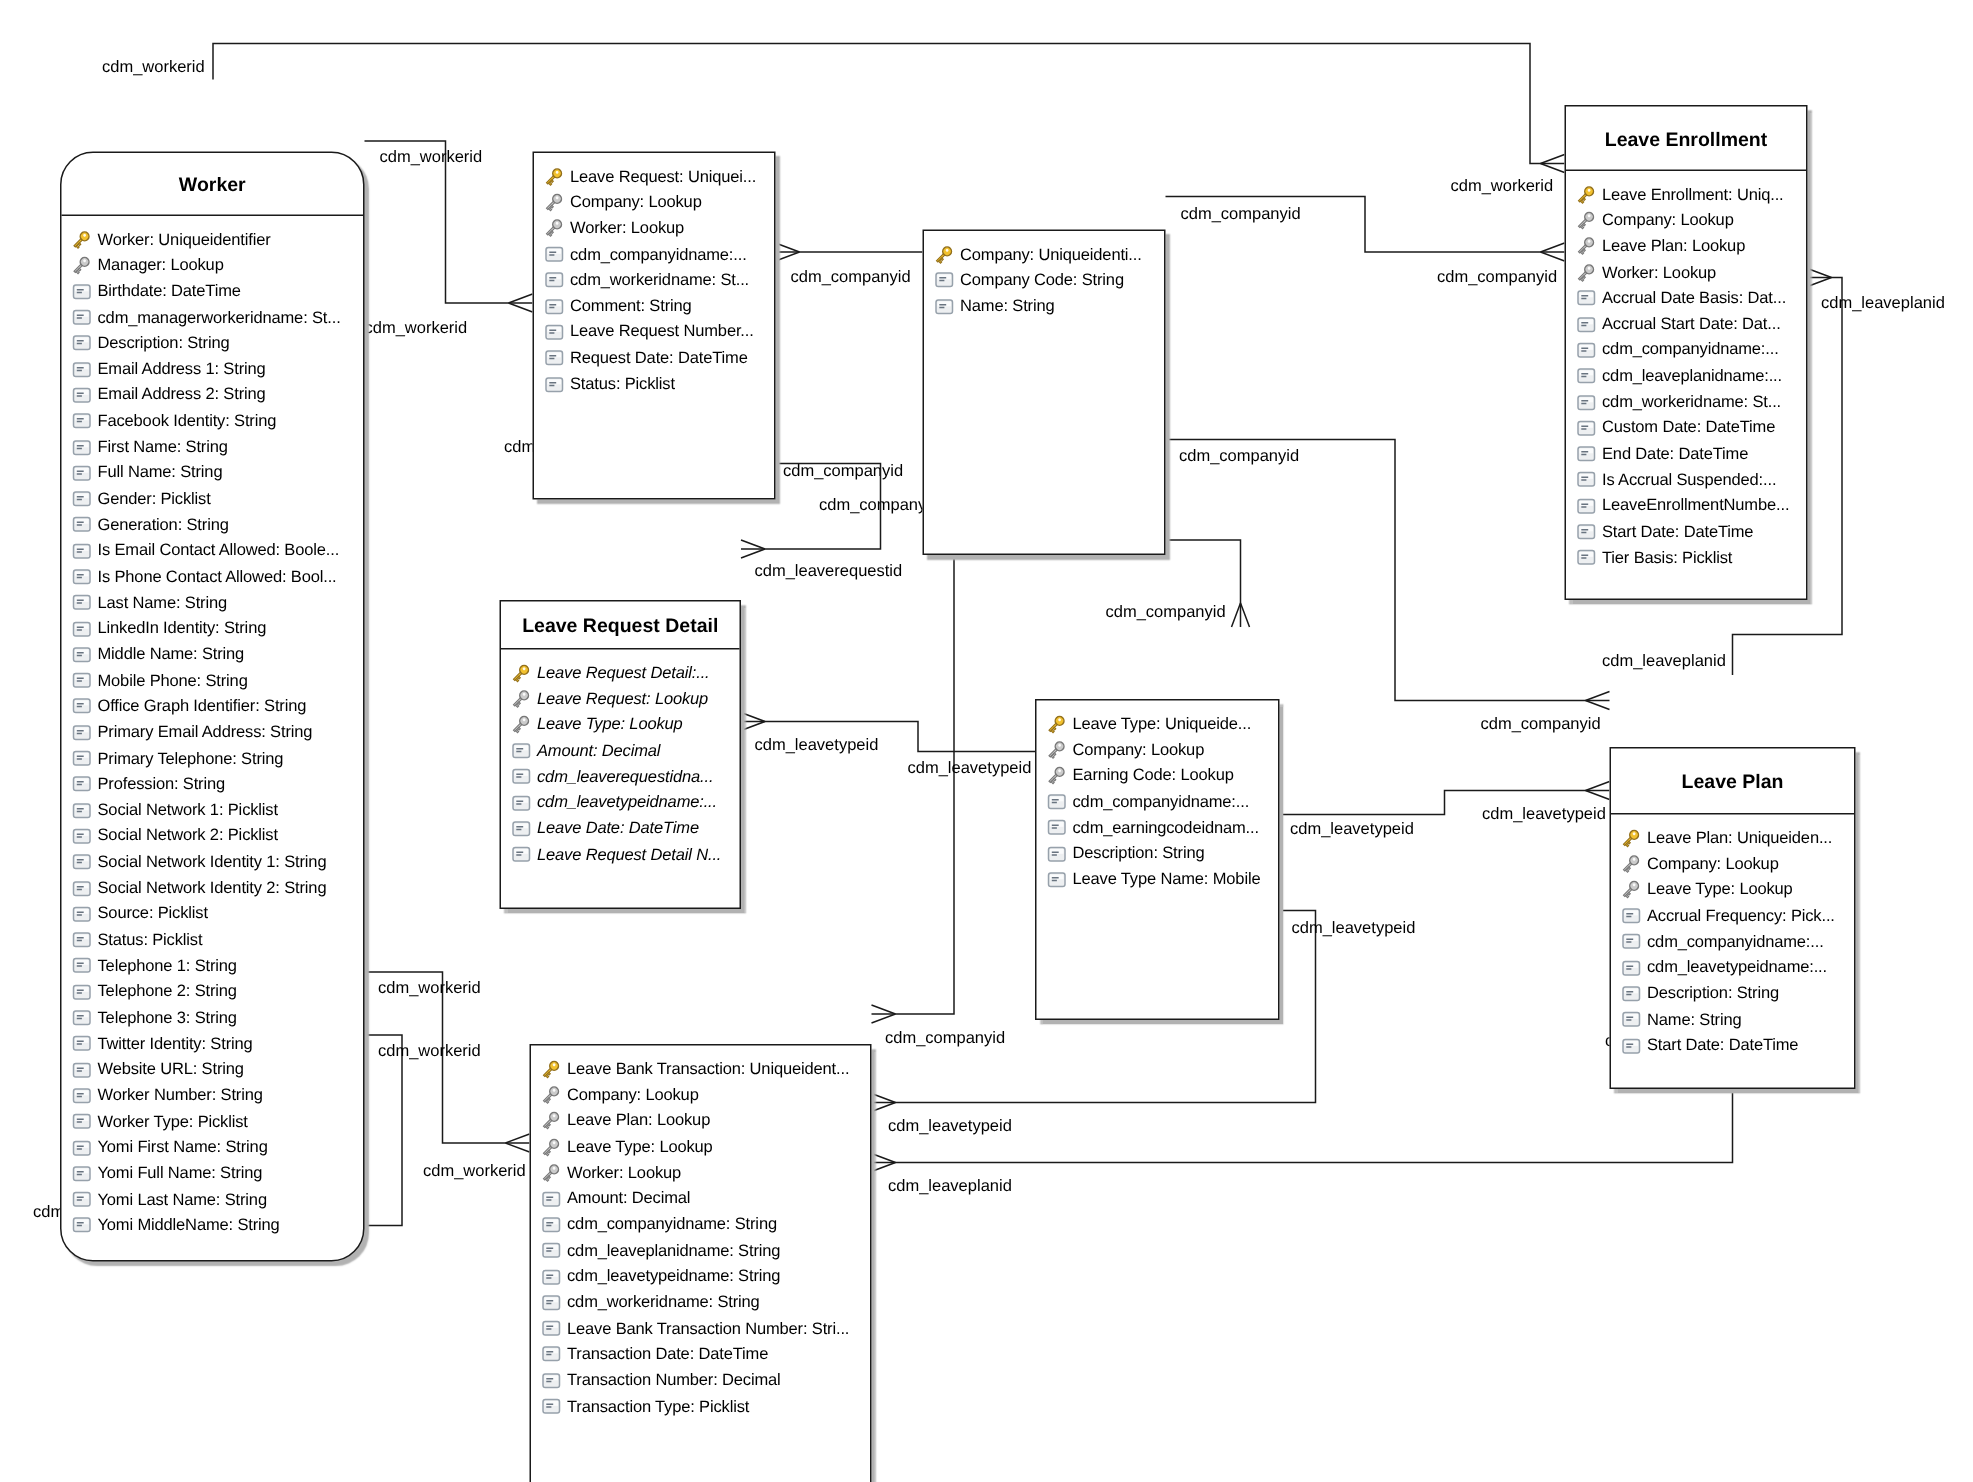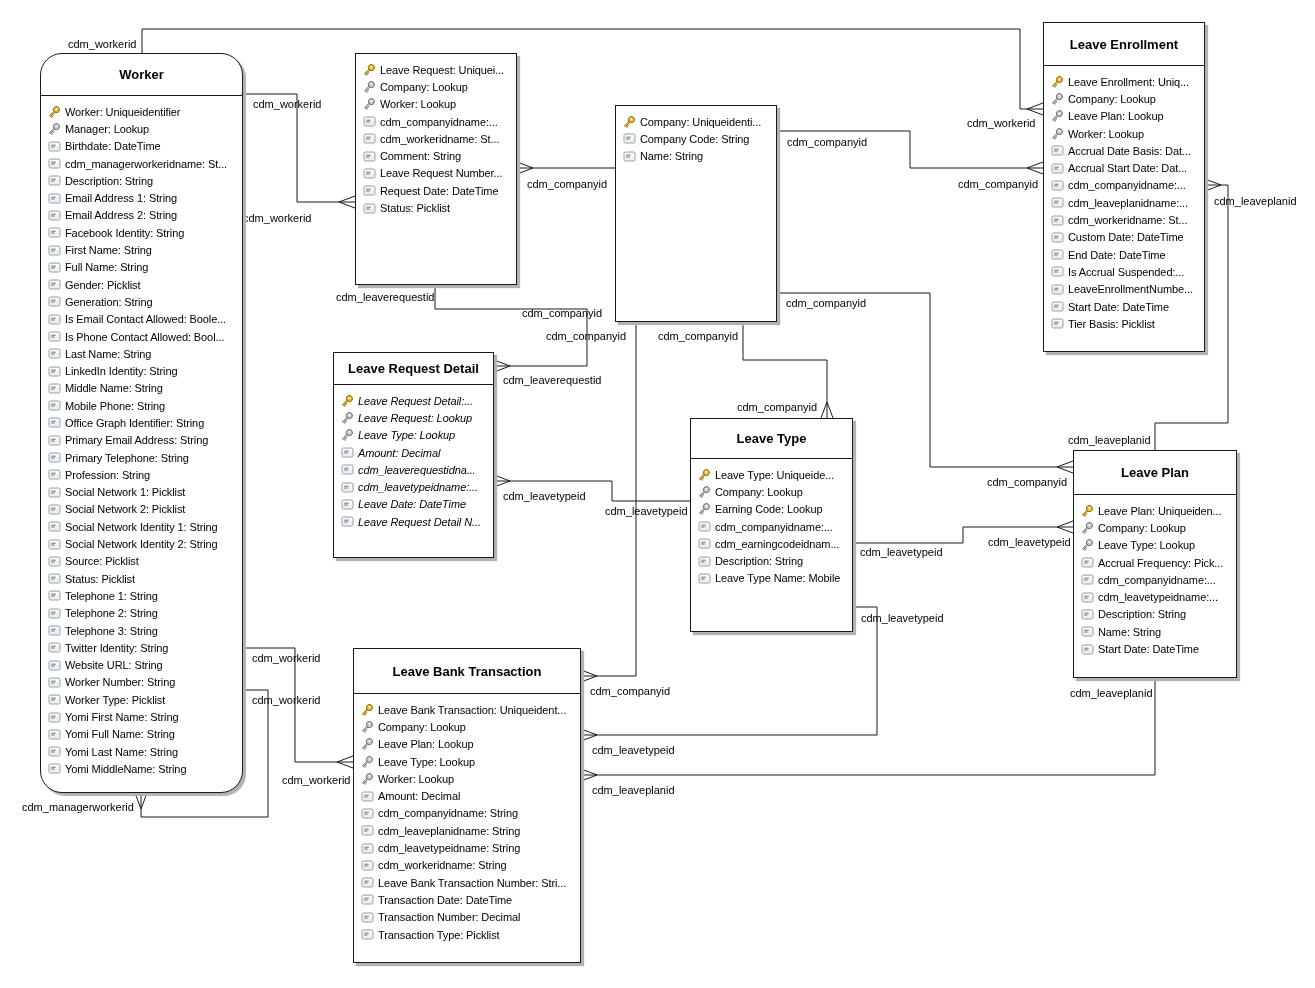--- a/index.html
+++ b/index.html
@@ -2,21 +2,21 @@
 <html><head>
 <meta charset="utf-8">
 <style>
   html,body{margin:0;padding:0;background:#ffffff;}
   #canvas{position:relative;width:1315px;height:988px;background:#ffffff;
           font-family:"Liberation Sans",sans-serif;overflow:hidden;padding-left:44px;}
   #wires{position:absolute;left:0;top:0;width:1315px;height:988px;}
   .wire{fill:none;stroke:#1a1a1a;stroke-width:1;}
   .wire-label{font-family:"Liberation Sans",sans-serif;font-size:11px;fill:#000;}
   .entity{position:absolute;background:#ffffff;border:1px solid #1a1a1a;
-          box-shadow:3px 3px 1px #b2b2b2;box-sizing:border-box;}
+          box-shadow:3px 3px 1px #b2b2b2;box-sizing:border-box;margin-top:48px;}
   .ehead{border-bottom:1px solid #1a1a1a;display:flex;align-items:center;justify-content:center;
          font-weight:bold;font-size:13px;color:#000;box-sizing:border-box;}
   .ebody{padding:7px 3px 0 6px;overflow:hidden;}
   .field{display:flex;align-items:center;height:17.3px;white-space:nowrap;overflow:hidden;}
   .ficon{width:14px;height:14px;flex:0 0 14px;margin-right:4px;display:inline-flex;
          align-items:center;justify-content:center;}
   .ftext{font-size:11px;color:#000;letter-spacing:-0.1px;}
 </style>
 </head>
 <body>
@@ -924,21 +924,20 @@
       <rect x="1" y="2" width="11" height="9" rx="1.5" fill="#edeff1" stroke="#97a1ab"></rect>
       <rect x="2" y="3" width="9" height="3.2" fill="#fafbfc"></rect>
       <path d="M3.2 5.2 H7.8 M3.2 7 H6.6" stroke="#697480" stroke-width="1" fill="none"></path>
     </svg>
             </span>
             <span class="ftext">Leave Request Detail N...</span>
           </div>
         </div>
       </div>
       <div class="entity" style="left: 690px; top: 418px; width: 163px; height: 214px;">
-        <div class="ehead" style="height: 40px;">Leave Type</div>
         <div class="ebody" style="height: 165px;">
           <div class="field">
             <span class="ficon">
               <svg width="14" height="14" viewBox="0 0 14 14" aria-hidden="true">
     <g transform="rotate(-45 7 7)">
       <rect x="1" y="6.35" width="7.2" height="1.3" fill="#f2c12e" stroke="#93701c" stroke-width="0.7"></rect>
       <rect x="1.7" y="7.6" width="1.1" height="1.9" fill="#f2c12e" stroke="#93701c" stroke-width="0.7"></rect>
       <rect x="3.8" y="7.6" width="1.1" height="1.3" fill="#f2c12e" stroke="#93701c" stroke-width="0.7"></rect>
       <circle cx="10.4" cy="7" r="2.9" fill="#f2c12e" stroke="#93701c" stroke-width="1"></circle>
       <circle cx="10.9" cy="6.5" r="0.95" fill="#ffffff" opacity="0.9"></circle>
@@ -1118,21 +1117,20 @@
       <rect x="1" y="2" width="11" height="9" rx="1.5" fill="#edeff1" stroke="#97a1ab"></rect>
       <rect x="2" y="3" width="9" height="3.2" fill="#fafbfc"></rect>
       <path d="M3.2 5.2 H7.8 M3.2 7 H6.6" stroke="#697480" stroke-width="1" fill="none"></path>
     </svg>
             </span>
             <span class="ftext">Start Date: DateTime</span>
           </div>
         </div>
       </div>
       <div class="entity" style="left: 353px; top: 648px; width: 228px; height: 315px;">
-        <div class="ehead" style="height: 45px;">Leave Bank Transaction</div>
         <div class="ebody" style="height: 261px;">
           <div class="field">
             <span class="ficon">
               <svg width="14" height="14" viewBox="0 0 14 14" aria-hidden="true">
     <g transform="rotate(-45 7 7)">
       <rect x="1" y="6.35" width="7.2" height="1.3" fill="#f2c12e" stroke="#93701c" stroke-width="0.7"></rect>
       <rect x="1.7" y="7.6" width="1.1" height="1.9" fill="#f2c12e" stroke="#93701c" stroke-width="0.7"></rect>
       <rect x="3.8" y="7.6" width="1.1" height="1.3" fill="#f2c12e" stroke="#93701c" stroke-width="0.7"></rect>
       <circle cx="10.4" cy="7" r="2.9" fill="#f2c12e" stroke="#93701c" stroke-width="1"></circle>
       <circle cx="10.9" cy="6.5" r="0.95" fill="#ffffff" opacity="0.9"></circle>

